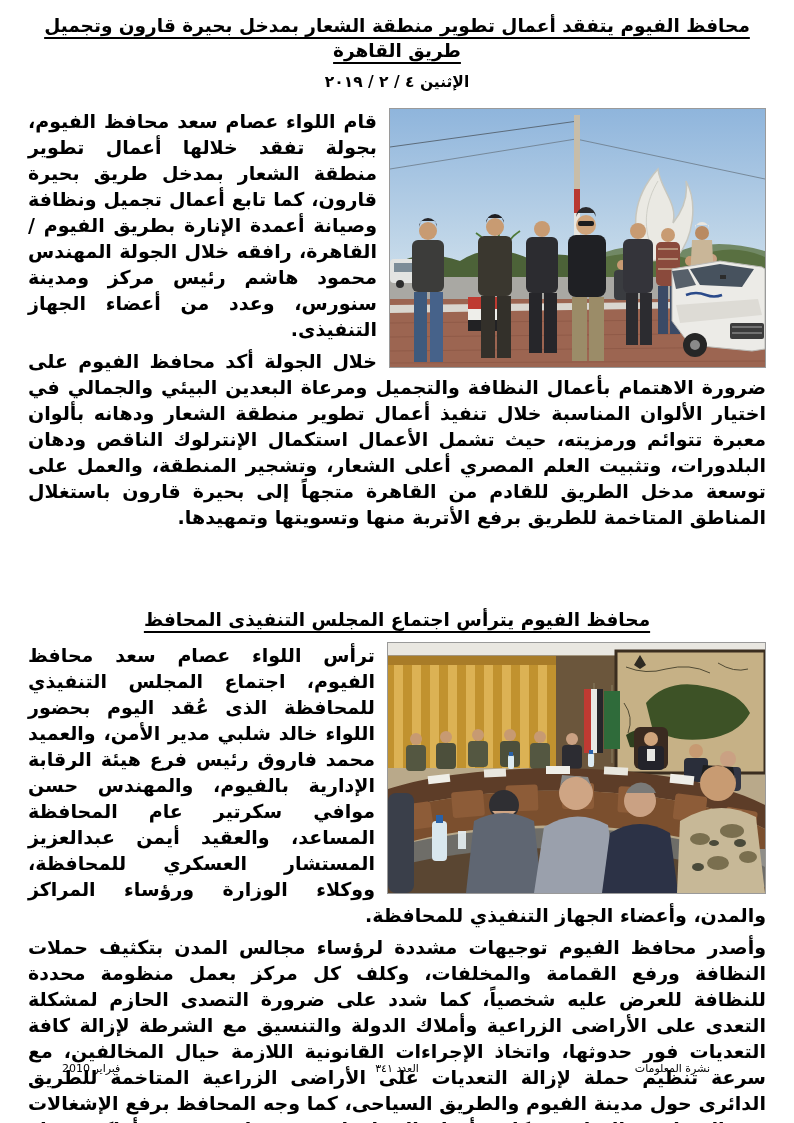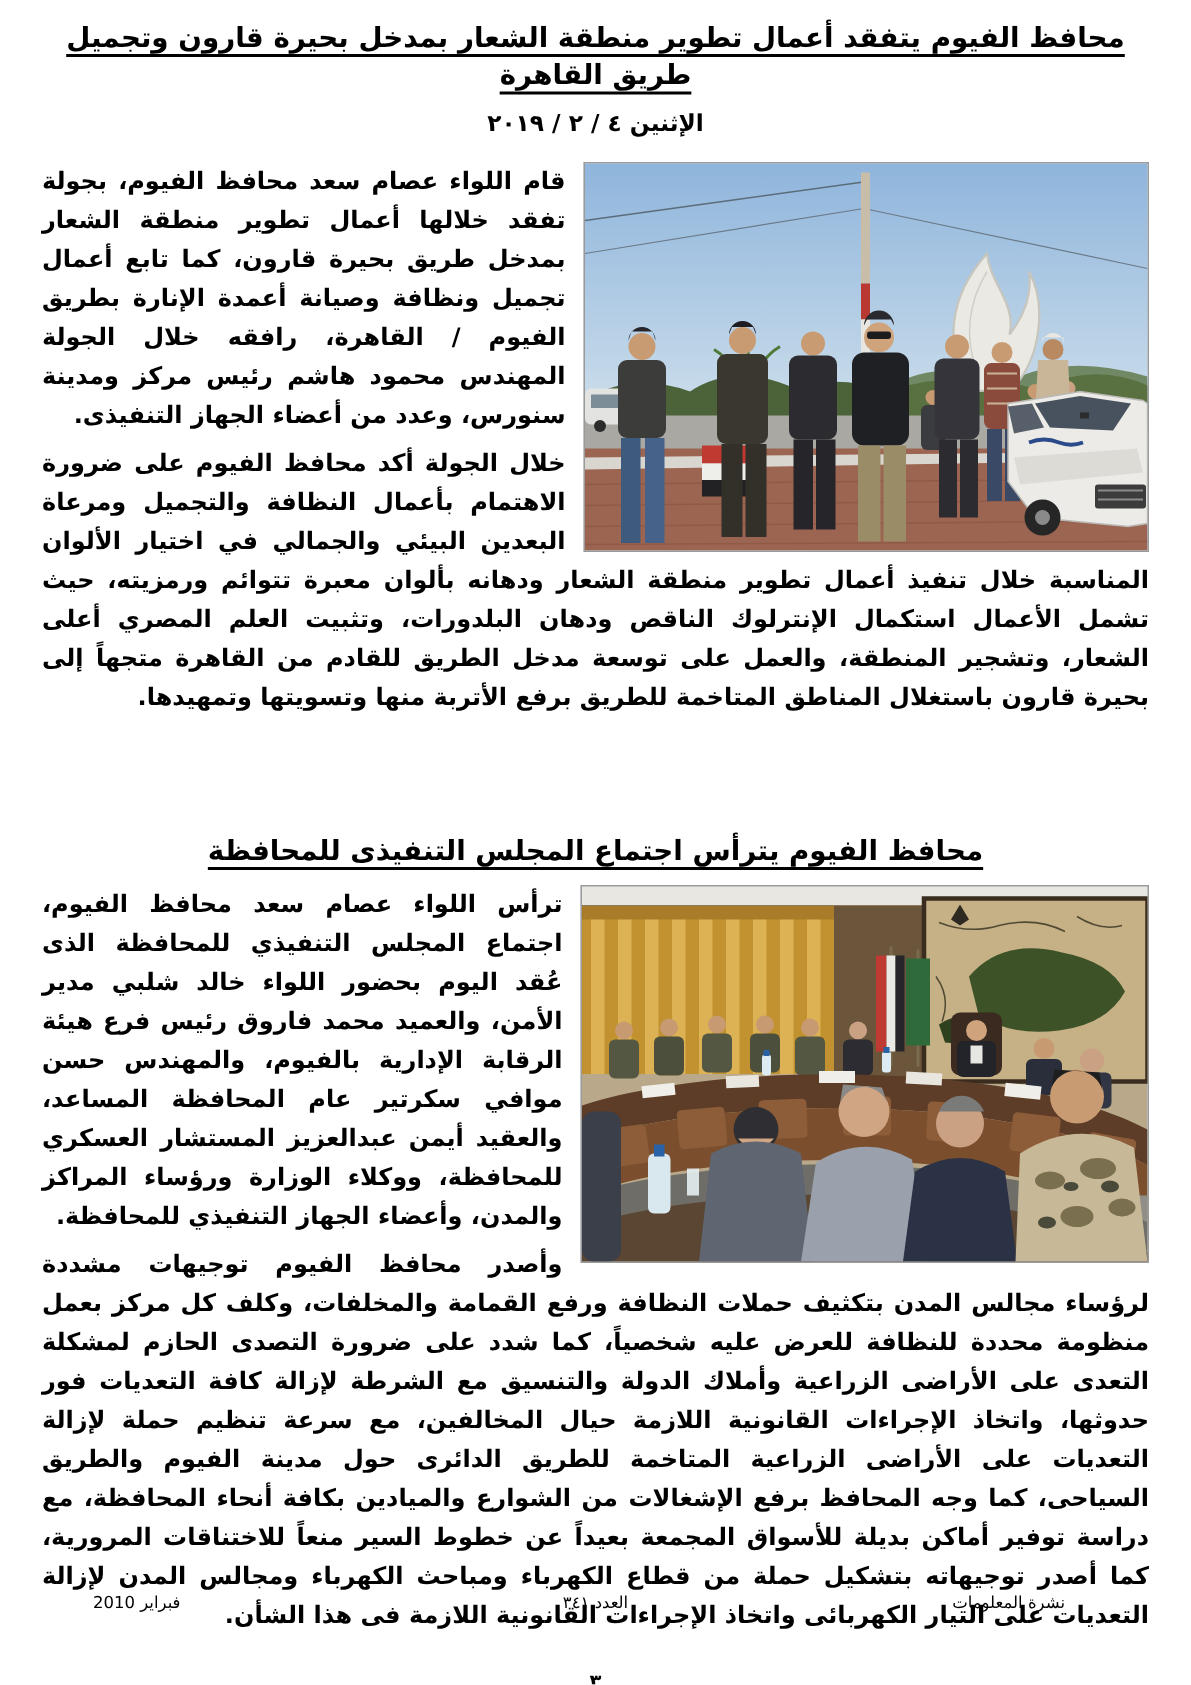--- a/index.html
+++ b/index.html
@@ -25,21 +25,21 @@
   }
   .article-date{
     text-align:center;
     font-size:15.5px;
     font-weight:bold;
     text-underline-offset:5px;
     text-decoration-thickness:2px;
     margin:0 0 17px 0;
   }
   .article-body{
-    font-size:16px;
+    font-size:19px;
     font-weight:bold;
     line-height:26px;
     text-align:justify;
   }
   .article-body p{margin:0 0 6px 0;}
   .photo{
     float:right;             
     margin:0 0 6px 12px;
     border:1px solid #9a9a9a;
     background:#cfe0ec;
@@ -198,21 +198,21 @@
         </div>
         <p>قام اللواء عصام سعد محافظ الفيوم، بجولة تفقد خلالها أعمال تطوير منطقة الشعار بمدخل طريق بحيرة قارون، كما تابع أعمال تجميل ونظافة وصيانة أعمدة الإنارة بطريق الفيوم / القاهرة، رافقه خلال الجولة المهندس محمود هاشم رئيس مركز ومدينة سنورس، وعدد من أعضاء الجهاز التنفيذى.</p>
         <p>خلال الجولة أكد محافظ الفيوم على ضرورة الاهتمام بأعمال النظافة والتجميل ومرعاة البعدين البيئي والجمالي في اختيار الألوان المناسبة خلال تنفيذ أعمال تطوير منطقة الشعار ودهانه بألوان معبرة تتوائم ورمزيته، حيث تشمل الأعمال استكمال الإنترلوك الناقص ودهان البلدورات، وتثبيت العلم المصري أعلى الشعار، وتشجير المنطقة، والعمل على توسعة مدخل الطريق للقادم من القاهرة متجهاً إلى بحيرة قارون باستغلال المناطق المتاخمة للطريق برفع الأتربة منها وتسويتها وتمهيدها.</p>
         <div class="clear"></div>
       </div>
     </div>
 
     <div class="article-gap"></div>
 
     <div class="article">
-      <h1 class="article-title">محافظ الفيوم يترأس اجتماع المجلس التنفيذى للمحافظة</h1>
+      <h1 class="article-title">محافظ الفيوم يترأس اجتماع المجلس التنفيذى المحافظ</h1>
       <div class="article-body">
         <div class="photo">
           <svg width="377" height="250" viewBox="0 0 377 250">
             <rect x="0" y="0" width="377" height="250" fill="#b9a98a"></rect>
 
             <rect x="0" y="0" width="377" height="13" fill="#e9e7e1"></rect>
             <line x1="0" y1="13" x2="377" y2="13" stroke="#8a7a5e" stroke-width="1.5"></line>
 
             <rect x="0" y="13" width="168" height="112" fill="#c1922f"></rect>
             <g fill="#dcb254">

